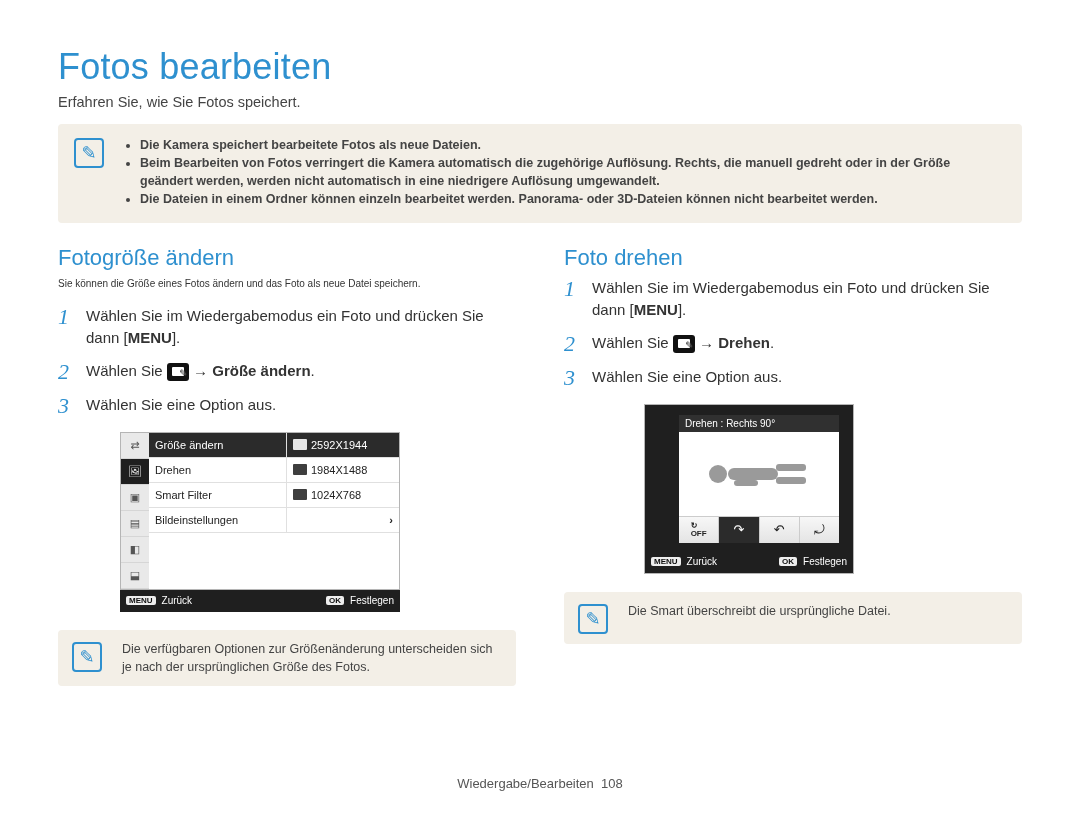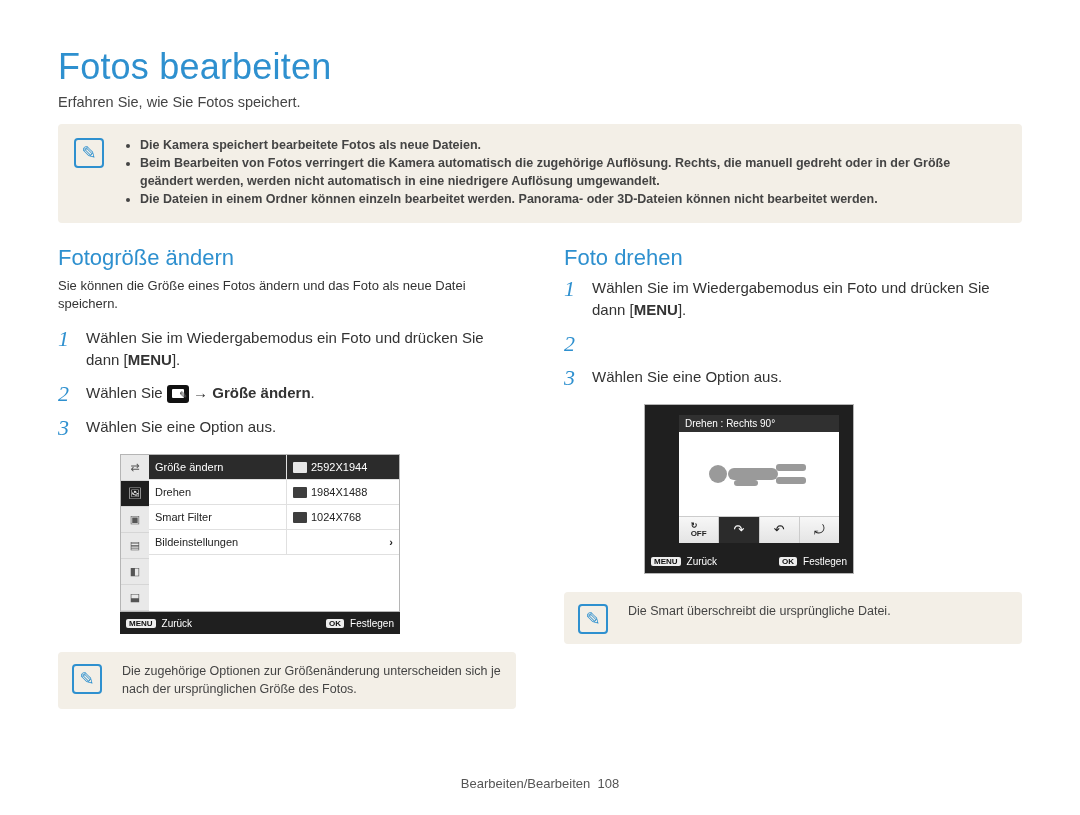--- a/index.html
+++ b/index.html
@@ -75,21 +75,21 @@
     flex: 1;
     min-width: 0;
   }
   h2.section {
     color: #2e90cf;
     font-weight: 400;
     font-size: 22px;
     margin: 0 0 6px 0;
   }
   .lead {
-    font-size: 13px;
+    font-size: 10px;
     color: #333;
     margin-bottom: 14px;
     line-height: 1.4;
   }
   .steps {
     list-style: none;
     padding: 0;
     margin: 0 0 14px 0;
   }
   .steps li {
@@ -400,36 +400,39 @@
           <span class="chip">MENU</span>
           <span>Zurück</span>
           <span class="spacer"></span>
           <span class="chip">OK</span>
           <span>Festlegen</span>
         </div>
       </div>
 
       <div class="info-box small">
         <div class="info-icon">✎</div>
-        <div class="note-text">Die zugehörige Optionen zur Größenänderung unterscheiden sich je nach der ursprünglichen Größe des Fotos.</div>
+        <div class="note-text">Die verfügbaren Optionen zur Größenänderung unterscheiden sich je nach der ursprünglichen Größe des Fotos.</div>
       </div>
     </div>
 
     <div class="col">
       <h2 class="section">Foto drehen</h2>
 
       <ol class="steps">
         <li>
           <span class="step-num">1</span>
           <span>
             <span>Wählen Sie im Wiedergabemodus ein Foto und drücken Sie dann [</span><span class="menu-label">MENU</span><span>].</span>
           </span>
         </li>
         <li>
           <span class="step-num">2</span>
+          <span>
+            <span>Wählen Sie </span><span class="inline-icon"></span><span> → </span><span class="bold">Drehen</span><span>.</span>
+          </span>
         </li>
         <li>
           <span class="step-num">3</span>
           <span>Wählen Sie eine Option aus.</span>
         </li>
       </ol>
 
       <div class="rotate-shot">
         <div class="rot-body">
           <div class="rot-canvas">
@@ -461,15 +464,15 @@
       </div>
 
       <div class="info-box small">
         <div class="info-icon">✎</div>
         <div class="note-text">Die Smart überschreibt die ursprüngliche Datei.</div>
       </div>
     </div>
   </div>
 
   <div class="page-footer">
-    <span>Bearbeiten/Bearbeiten</span>&nbsp;&nbsp;<span>108</span>
+    <span>Wiedergabe/Bearbeiten</span>&nbsp;&nbsp;<span>108</span>
   </div>
 </div>
 
 </body></html>

